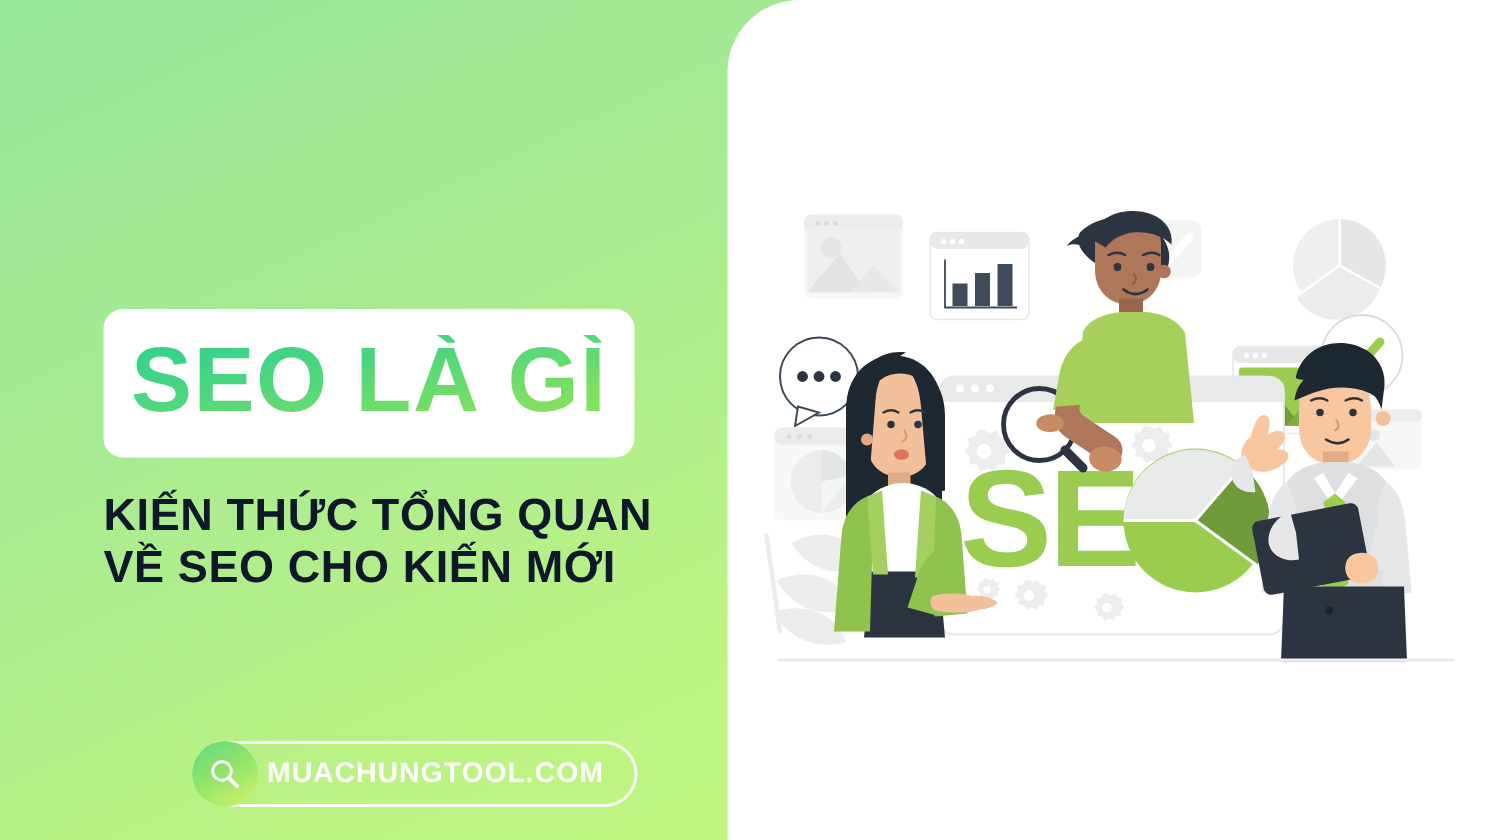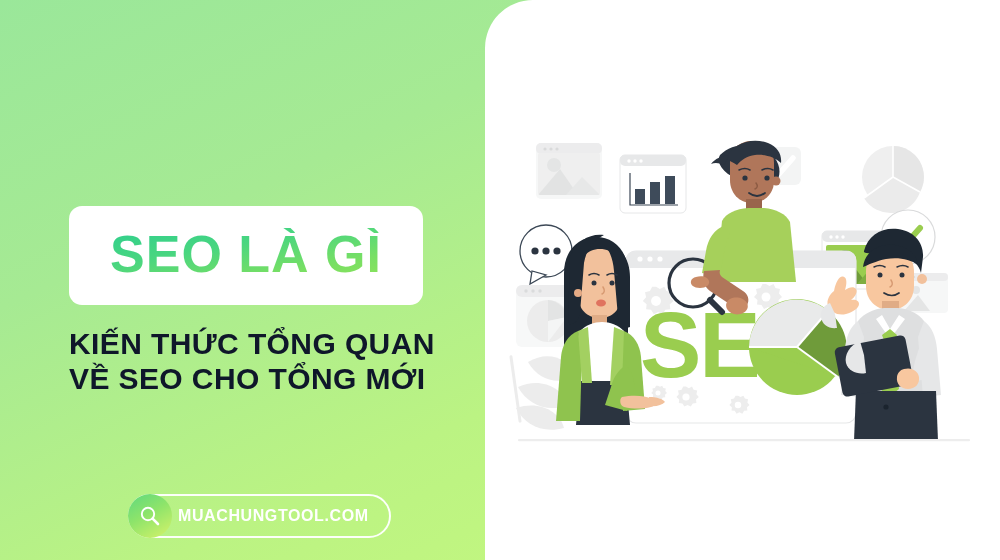--- a/index.html
+++ b/index.html
@@ -22,21 +22,21 @@
     background:#ffffff;border-top-left-radius:48px;
   }
 
   
   .title-card{
     position:absolute;left:69px;top:206px;width:354px;height:99px;
     background:#ffffff;border-radius:13px;
     display:flex;align-items:center;justify-content:center;
   }
   .title-text{
-    font-size:52px;font-weight:700;letter-spacing:1px;line-height:1;
+    font-size:61px;font-weight:700;letter-spacing:1px;line-height:1;
     background:linear-gradient(170deg,#2ecf8e 0%,#4bd67f 38%,#78df64 72%,#8fe359 100%);
     -webkit-background-clip:text;background-clip:text;
     color:transparent;-webkit-text-fill-color:transparent;
     white-space:nowrap;padding-bottom:4px;
   }
 
   
   .subtitle{
     position:absolute;left:69px;top:326px;width:400px;
     color:#0f172a;font-size:30px;font-weight:700;line-height:1.17;
@@ -52,42 +52,42 @@
     border-radius:22px;
     padding:0 20px 0 48px;
     display:flex;align-items:center;
   }
   .logo-badge{
     position:absolute;left:-2px;top:-2px;width:44px;height:44px;border-radius:50%;
     background:linear-gradient(150deg,#5fd97f 0%,#8ee46a 45%,#d7f36a 100%);
     display:flex;align-items:center;justify-content:center;
   }
   .logo-text{
-    color:#ffffff;font-size:16px;font-weight:700;letter-spacing:.6px;white-space:nowrap;
+    color:#ffffff;font-size:19px;font-weight:700;letter-spacing:.6px;white-space:nowrap;
   }
 
   
   .illus{position:absolute;left:508px;top:125px;width:480px;height:320px;}
   .illus svg{display:block;width:100%;height:100%;}
 </style>
 </head>
 <body>
 
 <div class="stage">
 
   <div class="bg-green"></div>
   <div class="white-panel"></div>
 
   <div class="title-card">
     <div class="title-text">SEO LÀ GÌ</div>
   </div>
 
   <div class="subtitle">
     <span>KIẾN THỨC TỔNG QUAN</span>
-    <span>VỀ SEO CHO TỔNG MỚI</span>
+    <span>VỀ SEO CHO KIẾN MỚI</span>
   </div>
 
   <div class="logo-pill">
     <div class="logo-badge">
       <svg width="26" height="26" viewBox="0 0 26 26" aria-hidden="true">
         <circle cx="11" cy="11" r="6.2" fill="none" stroke="#ffffff" stroke-width="1.9"></circle>
         <line x1="15.6" y1="15.6" x2="21" y2="21" stroke="#ffffff" stroke-width="2.6" stroke-linecap="round"></line>
       </svg>
     </div>
     <div class="logo-text">MUACHUNGTOOL.COM</div>

